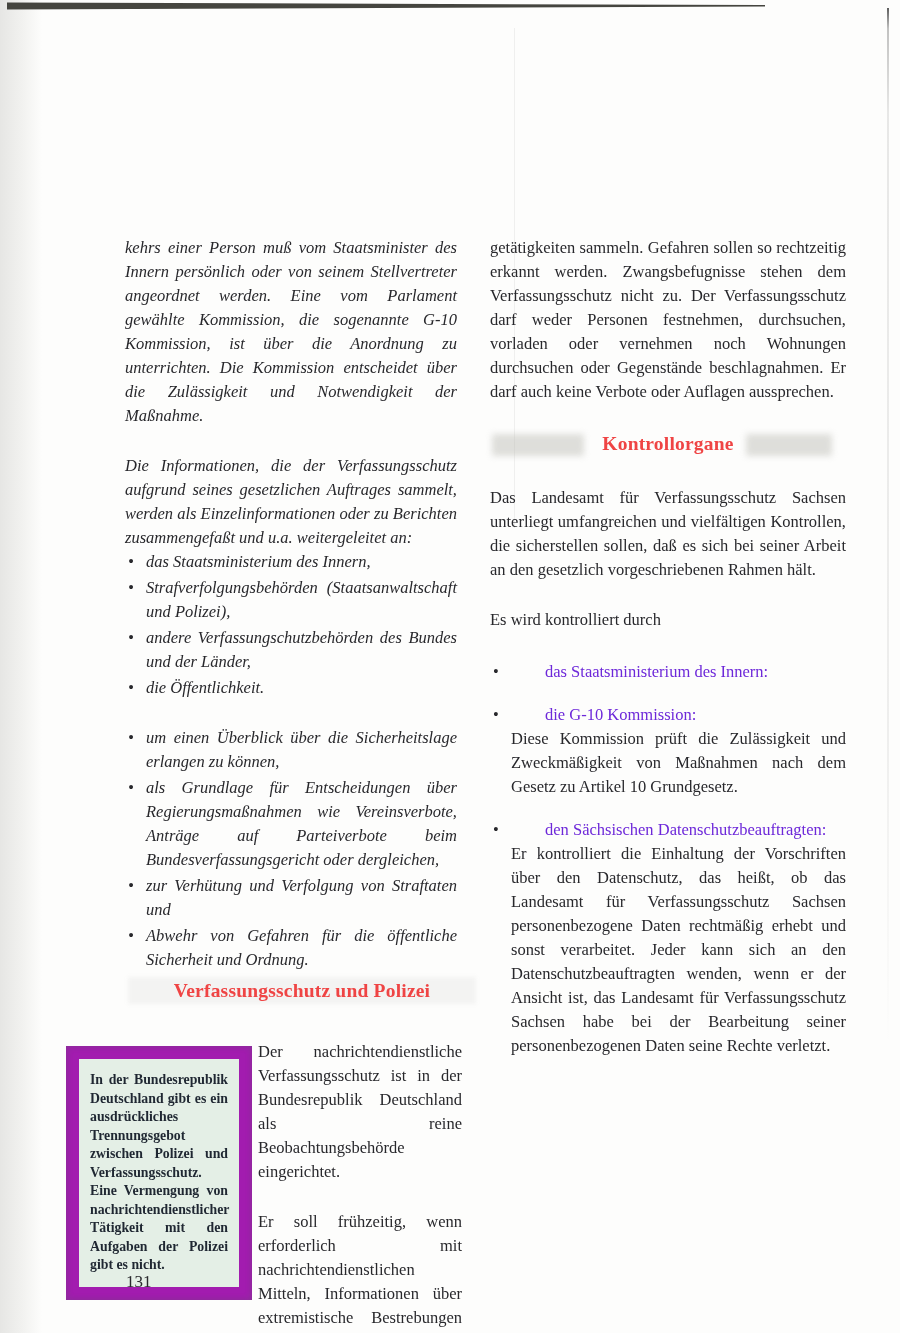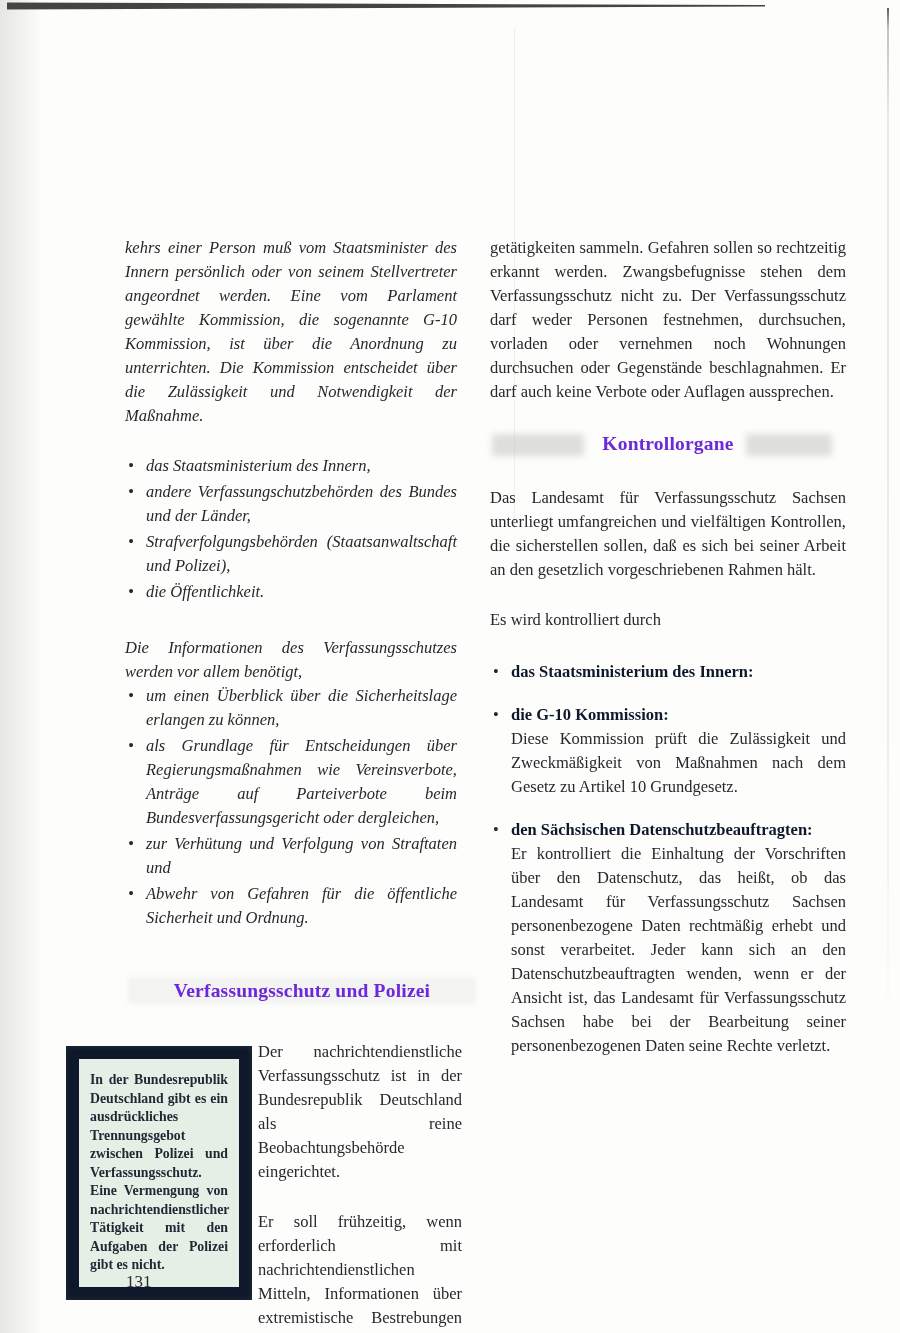--- a/index.html
+++ b/index.html
@@ -30,40 +30,40 @@
   
   p{margin:0 0 26px 0;}
   .col{position:absolute;font-size:16.5px;line-height:24px;text-align:justify;}
   .left-col{left:125px;top:236px;width:332px;font-style:italic;}
   .right-col{left:490px;top:236px;width:356px;}
   ul{list-style:none;margin:0 0 26px 0;padding:0;}
   li{position:relative;padding-left:21px;margin-bottom:2px;}
   li::before{content:"\2022";position:absolute;left:3px;top:0;}
   .heading{
     font-weight:bold;text-align:center;font-size:19.5px;letter-spacing:0.2px;
-    color:#6d28d9;
+    color:#ef4444;
   }
   .heading-vup{position:absolute;left:138px;top:980px;width:328px;}
   .heading-vup::before{
     content:"";position:absolute;left:-10px;right:-10px;top:-3px;bottom:-2px;
     background:rgba(120,120,115,0.07);filter:blur(2px);z-index:-1;
   }
   .heading-ko{position:relative;margin:28px 0 30px 0;}
   .heading-ko .smudge-l,.heading-ko .smudge-r{
     position:absolute;top:2px;height:22px;background:#b9b9b2;opacity:0.45;filter:blur(3px);
   }
   .heading-ko .smudge-l{left:2px;width:92px;}
   .heading-ko .smudge-r{right:14px;width:86px;}
   
   .control-list li{margin-bottom:19px;}
-  .ci-label{font-weight:bold;color:#0f172a;}
+  .ci-label{font-weight:normal;color:#6d28d9;margin-left:34px;}
   
   .infobox{
     position:absolute;left:66px;top:1046px;width:186px;box-sizing:border-box;
-    background:#0f172a;padding:13px;
+    background:#a21caf;padding:13px;
     box-shadow:inset 0 0 6px rgba(70,100,85,0.35);
   }
   .infobox-inner{
     background:#e4efe6;padding:12px 11px;box-sizing:border-box;
     font-size:13.8px;line-height:18.5px;font-weight:bold;text-align:justify;
     color:#1f2732;
   }
   .middle-col{left:258px;top:1040px;width:204px;}
   .page-number{
     position:absolute;left:126px;top:1272px;font-size:17px;color:#2a2a2e;
@@ -72,27 +72,27 @@
 </head>
 <body>
 
 <div class="left-edge-strip"></div>
 <div class="top-scan-bar"></div>
 <div class="gutter-line"></div>
 <div class="right-scan-line"></div>
 
 <div class="col left-col">
   <p>kehrs einer Person muß vom Staatsminister des Innern persönlich oder von seinem Stellvertreter angeordnet werden. Eine vom Parlament gewählte Kommission, die sogenannte G-10 Kommission, ist über die Anordnung zu unterrichten. Die Kommission entscheidet über die Zulässigkeit und Notwendigkeit der Maßnahme.</p>
+  <p style="margin-bottom:0;">Die Informationen, die der Verfassungsschutz aufgrund seines gesetzlichen Auftrages sammelt, werden als Einzelinformationen oder zu Berichten zusammengefaßt und u.a. weitergeleitet an:</p>
   <ul>
     <li>das Staatsministerium des Innern,</li>
+    <li>Strafverfolgungsbehörden (Staatsanwaltschaft und Polizei),</li>
     <li>andere Verfassungschutzbehörden des Bundes und der Länder,</li>
-    <li>Strafverfolgungsbehörden (Staatsanwaltschaft und Polizei),</li>
     <li>die Öffentlichkeit.</li>
   </ul>
-  <p style="margin-top:32px;margin-bottom:0;">Die Informationen des Verfassungsschutzes werden vor allem benötigt,</p>
   <ul>
     <li>um einen Überblick über die Sicherheitslage erlangen zu können,</li>
     <li>als Grundlage für Entscheidungen über Regierungsmaßnahmen wie Vereinsverbote, Anträge auf Parteiverbote beim Bundesverfassungsgericht oder dergleichen,</li>
     <li>zur Verhütung und Verfolgung von Straftaten und</li>
     <li>Abwehr von Gefahren für die öffentliche Sicherheit und Ordnung.</li>
   </ul>
 </div>
 
 <div class="heading heading-vup">Verfassungsschutz und Polizei</div>
 

